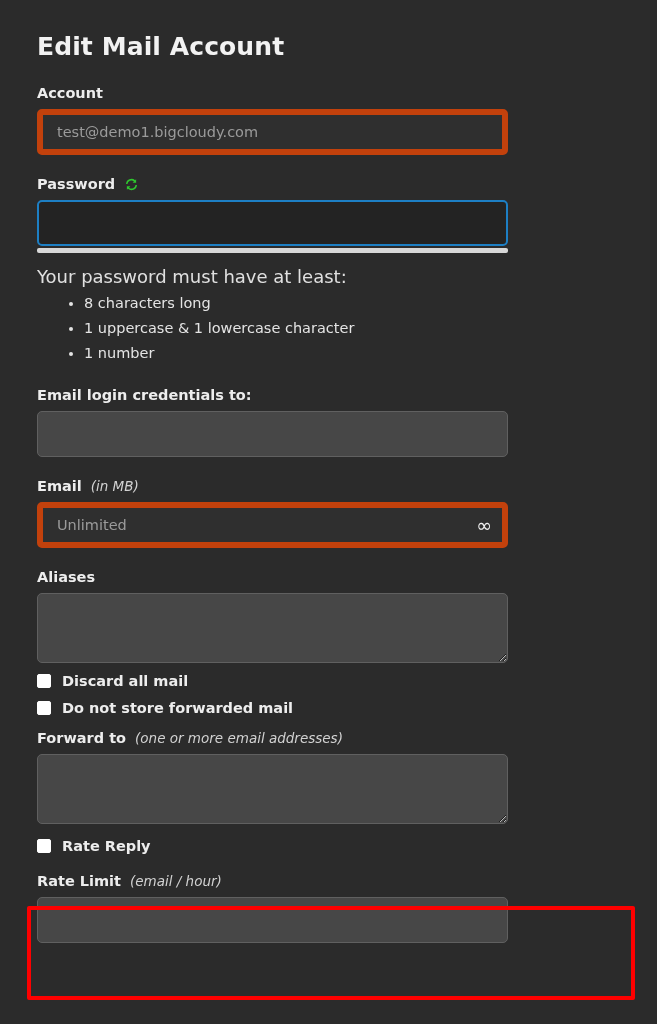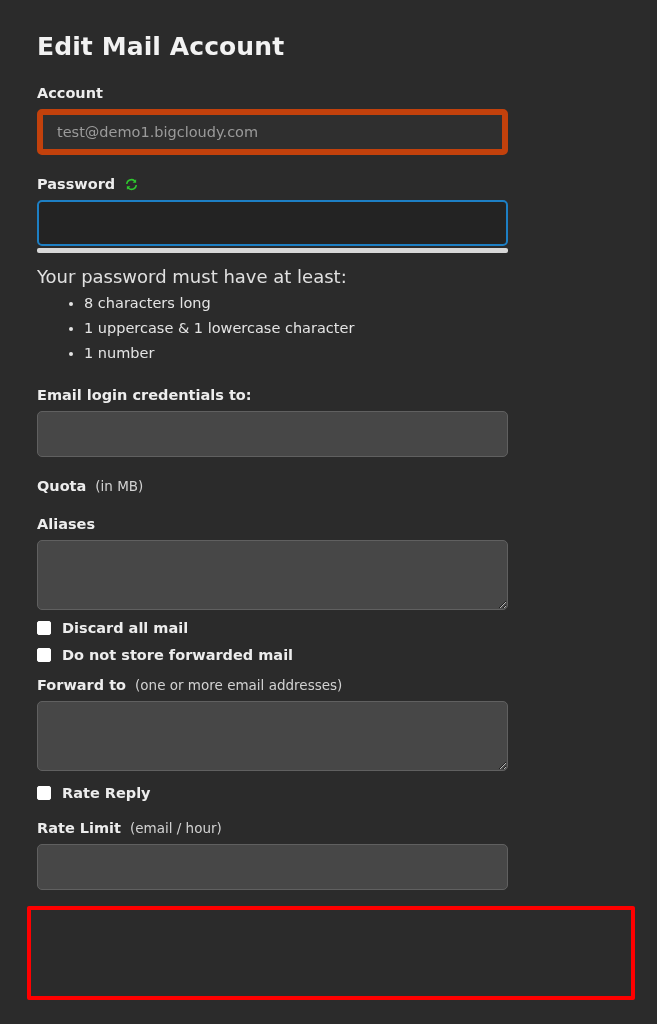--- a/index.html
+++ b/index.html
@@ -47,20 +47,21 @@
     line-height: 18px;
     display: flex;
     align-items: center;
     margin-bottom: 7px;
   }
   .label-hint {
     font-size: 13.5px;
     font-weight: normal;
     color: #d2d2d2;
     margin-left: 9px;
+    font-style: italic;
   }
 
   
   .refresh-icon {
     display: inline-flex;
     align-items: center;
     margin-left: 9px;
     cursor: pointer;
     line-height: 0;
   }
@@ -229,22 +230,26 @@
 
   <div class="field">
     <div class="field-label">
       <span>Email login credentials to:</span>
     </div>
     <input class="input-base input-gray" type="text" placeholder="" style="">
   </div>
 
   <div class="field">
     <div class="field-label">
-      <span>Quota</span>
+      <span>Email</span>
       <span class="label-hint">(in MB)</span>
+    </div>
+    <div class="input-with-suffix">
+      <input class="input-base input-dark" type="text" placeholder="Unlimited" style="">
+      <span class="suffix-glyph">∞</span>
     </div>
   </div>
 
   <div class="field">
     <div class="field-label">
       <span>Aliases</span>
     </div>
     <textarea class="textarea-gray" placeholder="" style=""></textarea>
   </div>
 

